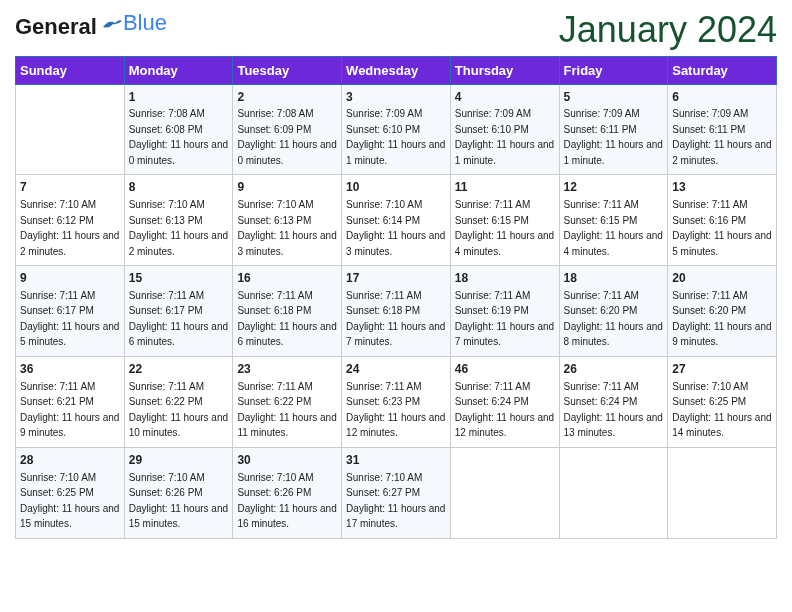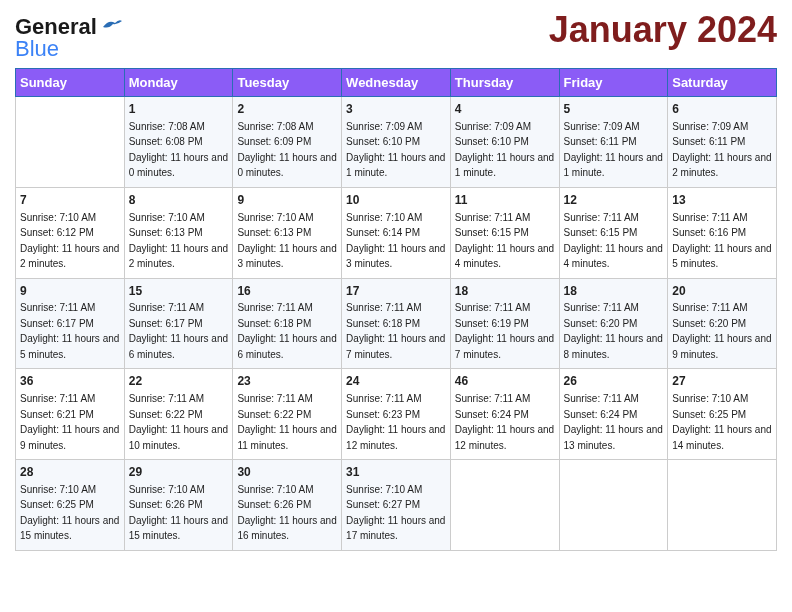--- a/index.html
+++ b/index.html
@@ -11,50 +11,50 @@
       padding: 10px 15px;
     }
     .header {
       display: flex;
       align-items: flex-start;
       justify-content: space-between;
       margin-bottom: 6px;
     }
     .logo {
       display: flex;
-      flex-direction: column;
+      flex-direction: row;
       align-items: flex-start;
       margin-top: 4px;
     }
     .logo-row {
       display: flex;
       align-items: center;
       gap: 2px;
     }
     .title-block {
       text-align: right;
     }
     .month-title {
       font-size: 36px;
-      font-weight: bold;
-      color: #7f1d1d;
+      font-weight: normal;
+      color: #14532d;
       line-height: 1.1;
     }
     .location-title {
       font-size: 15px;
       color: #444;
       margin-top: 2px;
     }
     table {
       width: 100%;
       border-collapse: collapse;
       table-layout: fixed;
     }
     thead tr th {
-      background-color: #8b5cf6;
+      background-color: #6d28d9;
       color: #fff;
       font-size: 13px;
       font-weight: bold;
       padding: 6px 4px;
       text-align: left;
       border: 1px solid #2a6db5;
     }
     tbody tr td {
       vertical-align: top;
       font-size: 10.5px;

